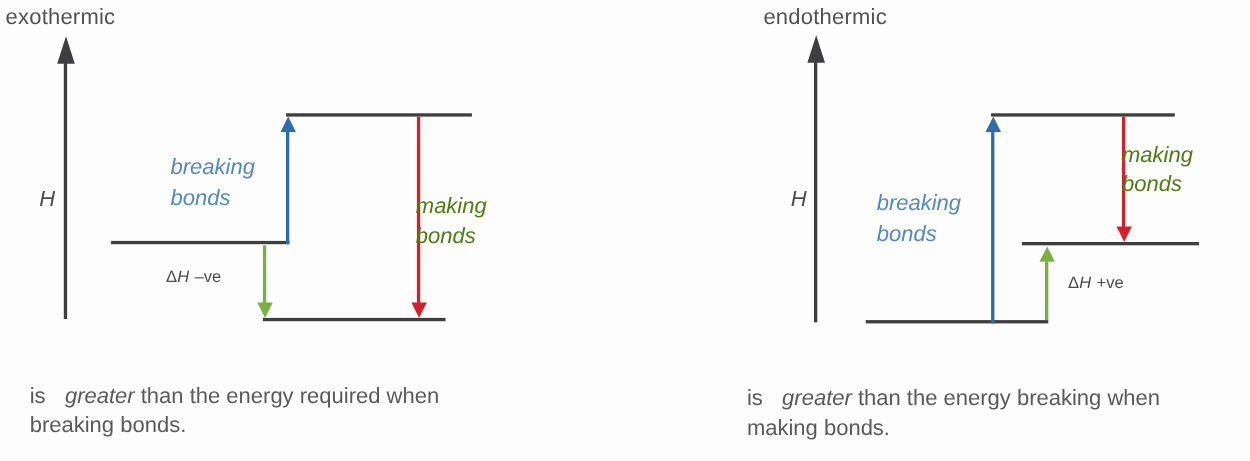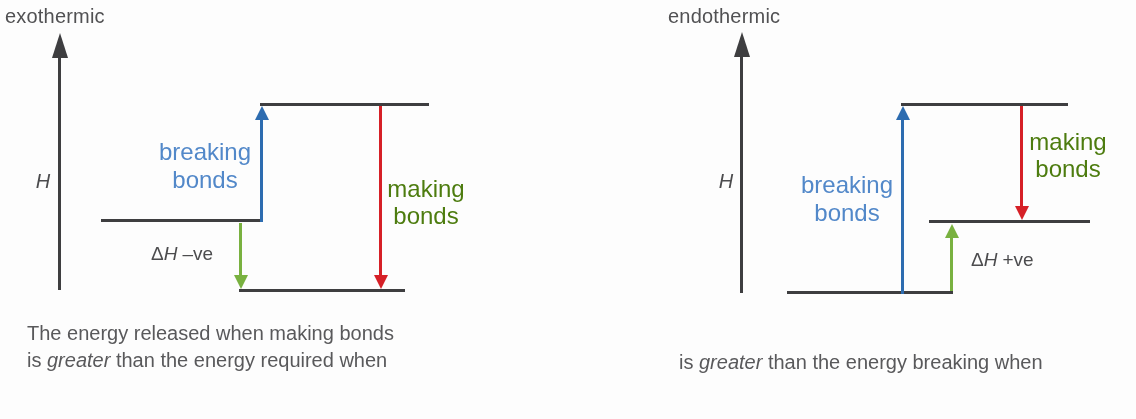--- a/index.html
+++ b/index.html
@@ -28,33 +28,33 @@
   .arrow-line{width:3px;}
   .arrow-line.blue{background:#2d6cb0;}
   .arrow-line.red{background:#d62027;}
   .arrow-line.green{background:#79b140;}
   .head-up,.head-down{width:0;height:0;border-left:7px solid transparent;border-right:7px solid transparent;}
   .head-up.blue{border-bottom:14px solid #2d6cb0;}
   .head-up.green{border-bottom:14px solid #79b140;}
   .head-down.red{border-top:14px solid #d62027;}
   .head-down.green{border-top:14px solid #79b140;}
   .bond-label{
-    font-size:24px;line-height:28px;text-align:center;white-space:nowrap;
+    font-size:20px;line-height:28px;white-space:nowrap;font-style:italic;
   }
   .bond-label.blue{color:#5288c9;}
   .bond-label.red{color:#4d7c0f;}
   .delta-label{
-    font-size:19px;color:#4c4c4e;white-space:nowrap;
+    font-size:15px;color:#4c4c4e;white-space:nowrap;
   }
   .delta-label em{font-style:italic;font-weight:normal;}
   .delta-label .sign{margin-left:5px;}
   .caption{
     font-size:20px;line-height:27px;color:#59595b;white-space:nowrap;
   }
-  .caption em{font-style:italic;}
+  .caption em{font-style:italic;margin-left:12px;}
 </style>
 </head>
 <body>
 
 <div class="stage">
 
   <div class="diagram" style="left:0;">
     <div class="abs title" style="left:5px;top:5px;">exothermic</div>
 
     <div class="abs axis-head" style="left:52px;top:33px;"></div>
@@ -79,27 +79,28 @@
     </div>
 
     <div class="abs arrow-line red" style="left:379px;top:106px;height:170px;"></div>
     <div class="abs head-down red" style="left:374px;top:275px;"></div>
     <div class="abs bond-label red" style="left:378px;top:175px;width:96px;line-height:27px;">
       <span>making</span><br>
       <span>bonds</span>
     </div>
 
     <div class="abs caption" style="left:27px;top:320px;">
-      <span>The energy released when making bonds</span><br>
+      <br>
       <span>is </span><em>greater</em><span> than the energy required when</span><br>
+      <span>breaking bonds.</span>
     </div>
   </div>
 
   <div class="diagram" style="left:568px;">
-    <div class="abs title" style="left:100px;top:5px;">endothermic</div>
+    <div class="abs title" style="left:126px;top:5px;">endothermic</div>
 
     <div class="abs axis-head" style="left:166px;top:32px;"></div>
     <div class="abs axis-line" style="left:172px;top:55px;height:238px;"></div>
     <div class="abs h-label" style="left:147px;top:170px;">H</div>
 
     <div class="abs level-line" style="left:219px;top:291px;width:166px;"></div>
     <div class="abs level-line" style="left:333px;top:103px;width:167px;"></div>
     <div class="abs level-line" style="left:361px;top:220px;width:161px;"></div>
 
     <div class="abs head-up blue" style="left:328px;top:106px;"></div>
@@ -118,16 +119,17 @@
     <div class="abs arrow-line red" style="left:452px;top:106px;height:101px;"></div>
     <div class="abs head-down red" style="left:447px;top:206px;"></div>
     <div class="abs bond-label red" style="left:452px;top:128px;width:96px;line-height:27px;">
       <span>making</span><br>
       <span>bonds</span>
     </div>
 
     <div class="abs caption" style="left:111px;top:322px;">
       <br>
       <span>is </span><em>greater</em><span> than the energy breaking when</span><br>
+      <span>making bonds.</span>
     </div>
   </div>
 
 </div>
 
 </body></html>

